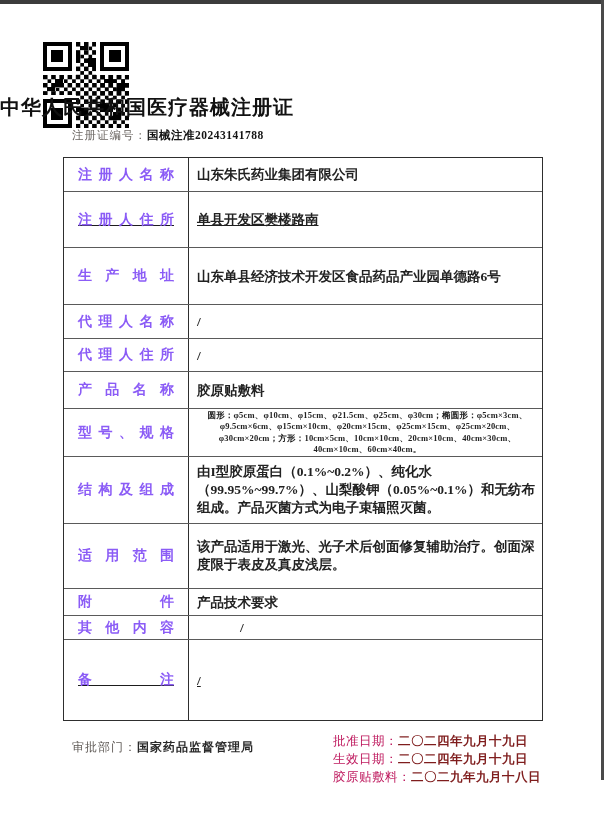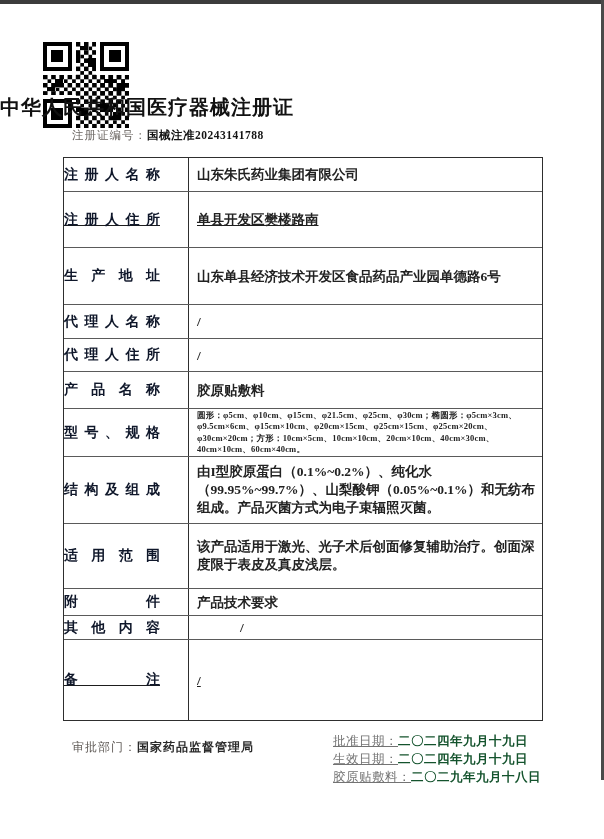--- a/index.html
+++ b/index.html
@@ -45,52 +45,52 @@
   .trow:nth-child(7){height:48px;}
   .trow:nth-child(8){height:67px;}
   .trow:nth-child(9){height:65px;}
   .trow:nth-child(10){height:27px;}
   .trow:nth-child(11){height:24px;gap:43px;}
   .trow:nth-child(12){height:80px;}
   .cell{box-sizing:border-box;}
   .cell.lbl{
     width:125px;flex:0 0 125px;
     border-right:1.5px solid #2e2e2e;
-    display:flex;align-items:center;
-    font-size:14px;font-weight:600;color:#0f172a;
+    display:flex;align-items:center;justify-content:center;
+    font-size:14px;font-weight:600;color:#8b5cf6;
   }
   .cell.lbl .lbl-inner{
     display:inline-block;width:96px;
     text-align:justify;text-align-last:justify;
   }
   .cell.val{
     flex:1;display:flex;align-items:center;
     padding:2px 6px 2px 8px;
     font-size:13.5px;font-weight:600;color:#222;
     line-height:17px;
   }
   .trow.spec .cell.val{
     font-size:8.5px;line-height:11.5px;font-weight:600;
-    letter-spacing:0.2px;padding-right:4px;
+    letter-spacing:0.2px;padding-right:4px;text-align:center;
   }
   .trow.multiline .cell.val{line-height:18px;}
 
   .footer-dept{
     position:absolute;left:72px;top:739px;
     font-size:12px;letter-spacing:1px;
   }
   .footer-dept .dept-lbl{color:#5f5a56;}
   .footer-dept .dept-val{color:#2a2a2a;font-weight:600;}
   .footer-dates{
     position:absolute;left:333px;top:732px;
     font-size:12.5px;line-height:18px;
   }
   .footer-dates .dline{white-space:nowrap;}
-  .footer-dates .d-lbl{color:#737373;letter-spacing:0.5px;text-decoration:underline;}
-  .footer-dates .d-val{color:#14532d;font-weight:700;letter-spacing:0.5px;}
+  .footer-dates .d-lbl{color:#be185d;letter-spacing:0.5px;}
+  .footer-dates .d-val{color:#7f1d1d;font-weight:700;letter-spacing:0.5px;}
 </style>
 </head>
 <body>
 
 <div class="page">
   <div class="scan-strip-top"></div>
   <div class="scan-strip-right"></div>
 
   <div class="qr">
     <svg viewBox="0 0 21 21" shape-rendering="crispEdges" xmlns="http://www.w3.org/2000/svg" aria-hidden="true">

